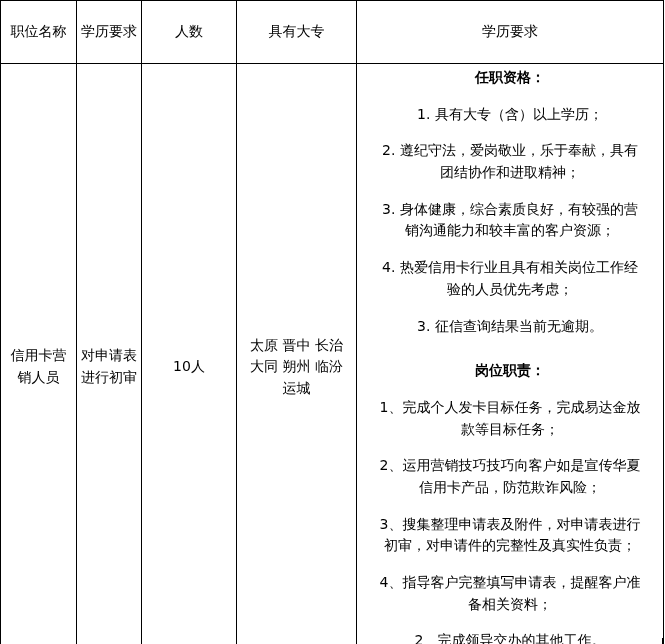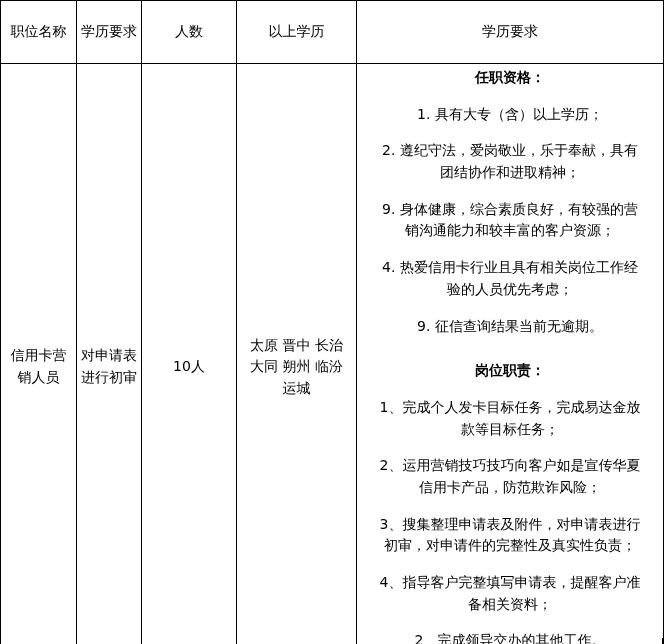--- a/index.html
+++ b/index.html
@@ -108,37 +108,37 @@
       <col class="col-edu">
       <col class="col-num">
       <col class="col-loc">
       <col class="col-other">
     </colgroup>
     <thead>
       <tr>
         <td>职位名称</td>
         <td>学历要求</td>
         <td>人数</td>
-        <td>以上学历</td>
+        <td>具有大专</td>
         <td>学历要求</td>
       </tr>
     </thead>
     <tbody>
       <tr>
         <td class="cell-center pos-cell">信用卡营销人员</td>
         <td class="cell-center edu-cell">对申请表进行初审</td>
         <td class="cell-center">10人</td>
         <td class="cell-center loc-cell">太原 晋中 长治 大同 朔州 临汾 运城</td>
         <td class="cell-other">
           <p class="req-title">任职资格：</p>
           <p class="req-line">1. 具有大专（含）以上学历；</p>
           <p class="req-line">2. 遵纪守法，爱岗敬业，乐于奉献，具有团结协作和进取精神；</p>
-          <p class="req-line">9. 身体健康，综合素质良好，有较强的营销沟通能力和较丰富的客户资源；</p>
+          <p class="req-line">3. 身体健康，综合素质良好，有较强的营销沟通能力和较丰富的客户资源；</p>
           <p class="req-line">4. 热爱信用卡行业且具有相关岗位工作经验的人员优先考虑；</p>
-          <p class="req-line">9. 征信查询结果当前无逾期。</p>
+          <p class="req-line">3. 征信查询结果当前无逾期。</p>
           <div class="spacer-line"></div>
           <p class="req-title">岗位职责：</p>
           <p class="req-line">1、完成个人发卡目标任务，完成易达金放款等目标任务；</p>
           <p class="req-line">2、运用营销技巧技巧向客户如是宣传华夏信用卡产品，防范欺诈风险；</p>
           <p class="req-line">3、搜集整理申请表及附件，对申请表进行初审，对申请件的完整性及真实性负责；</p>
           <p class="req-line">4、指导客户完整填写申请表，提醒客户准备相关资料；</p>
           <p class="req-line">2、完成领导交办的其他工作。</p>
         </td>
       </tr>
     </tbody>

